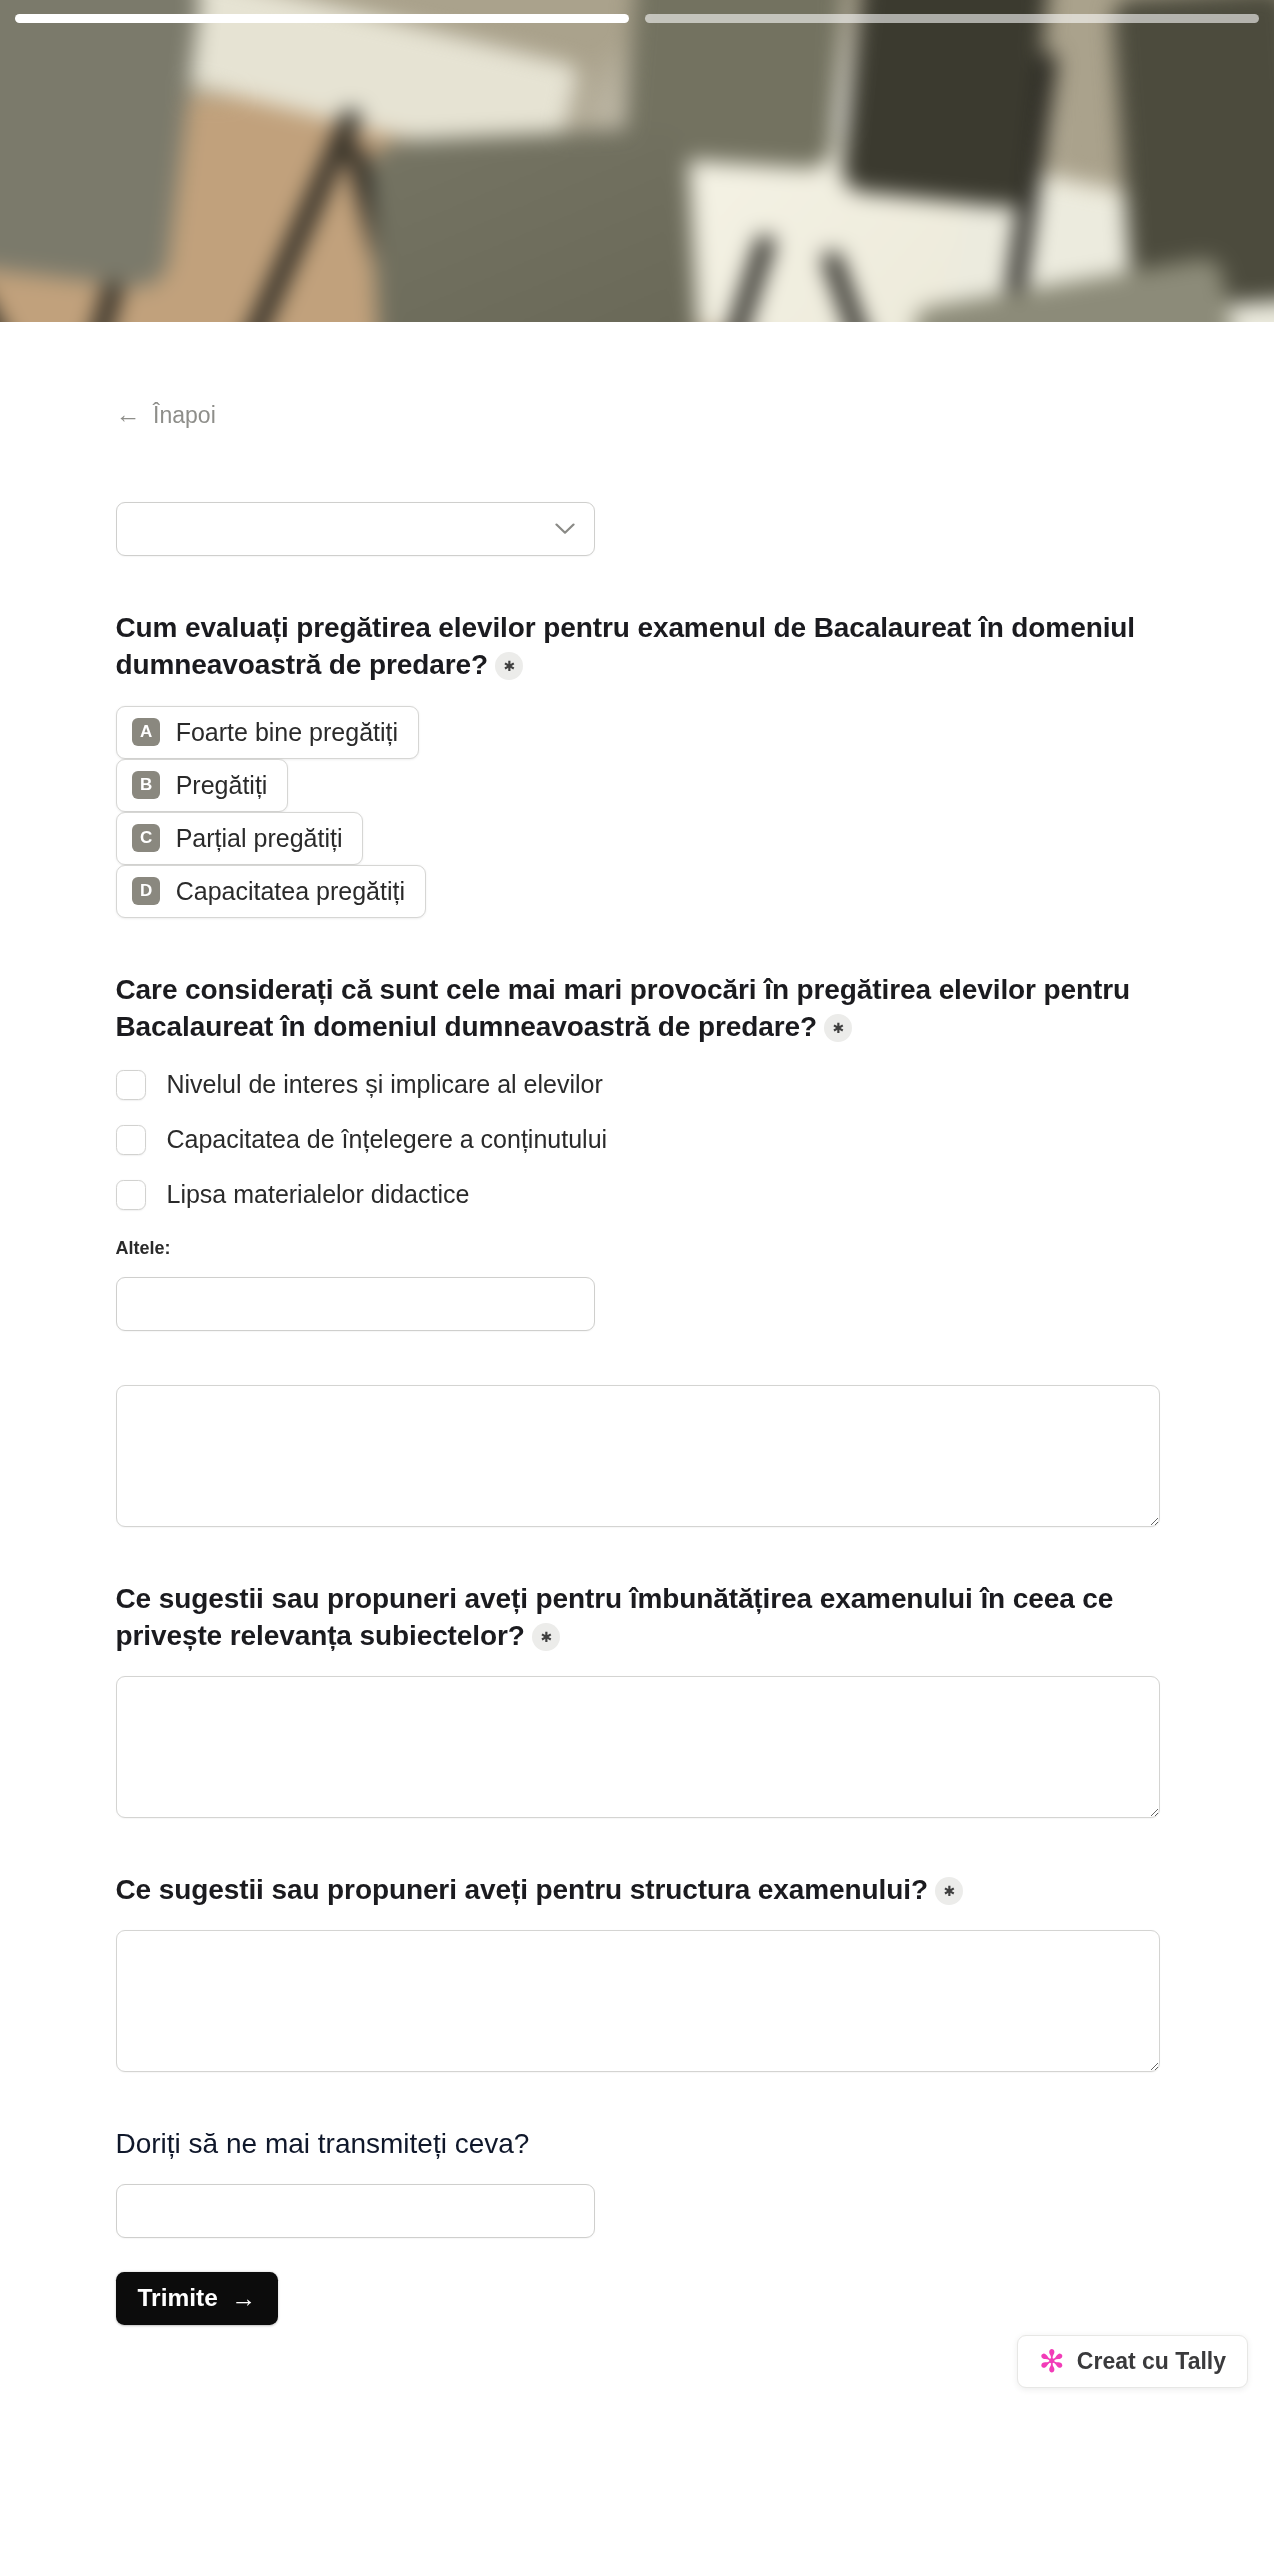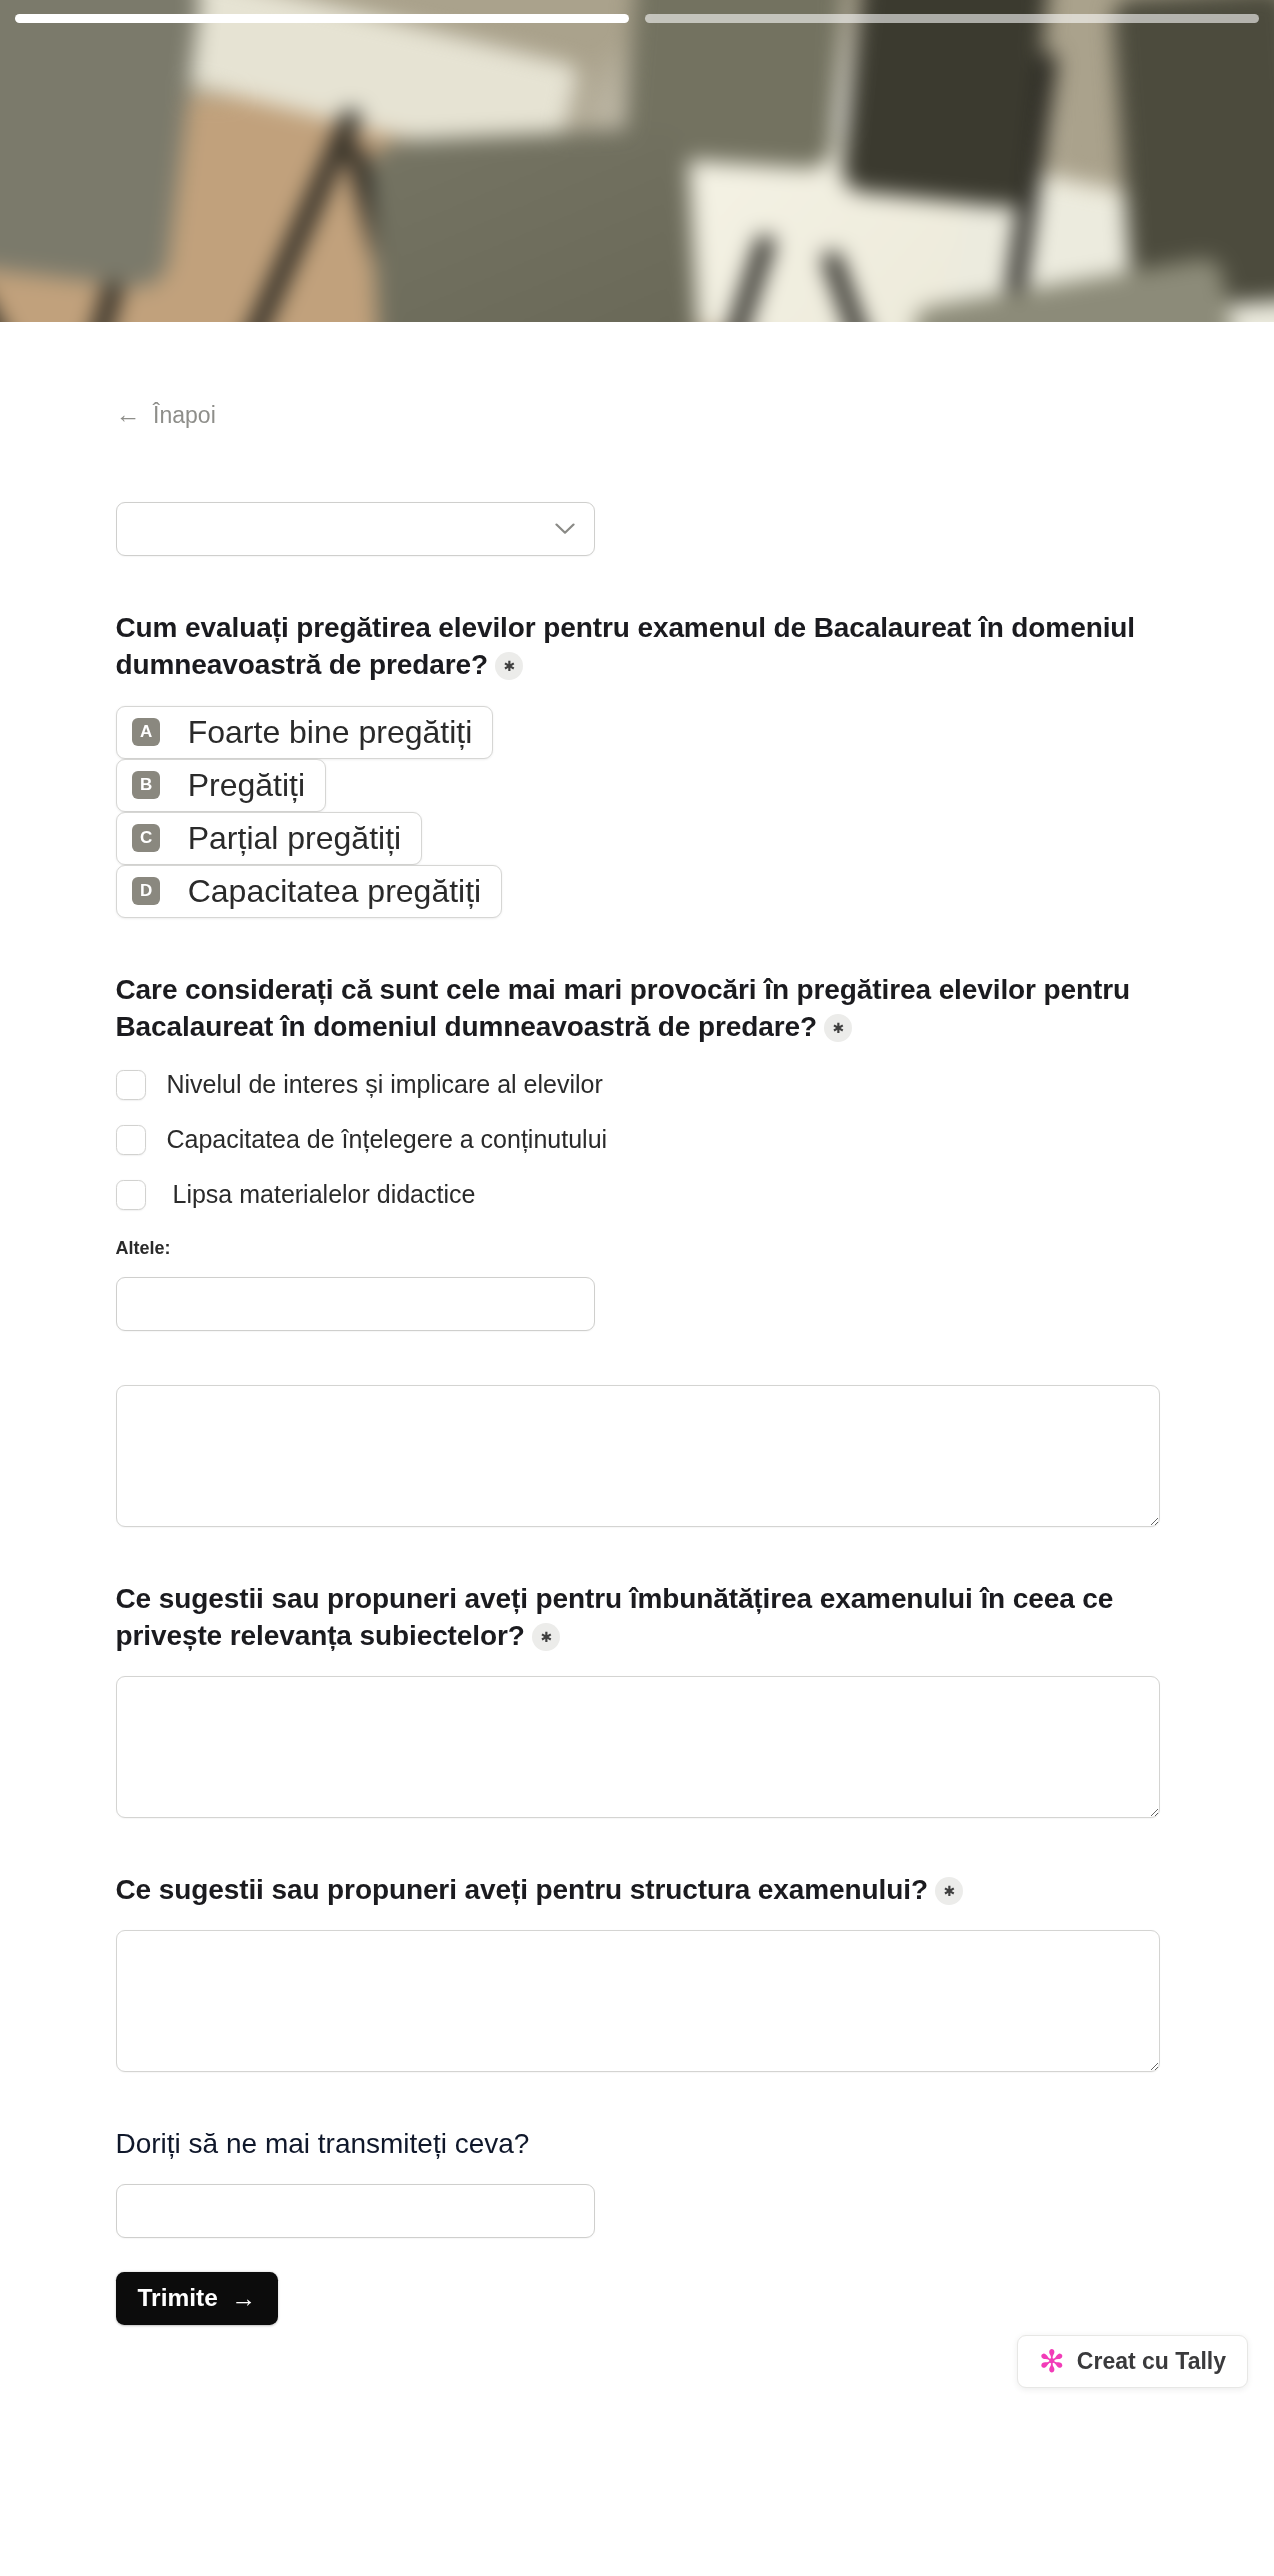--- a/index.html
+++ b/index.html
@@ -139,25 +139,25 @@
   .option-wrap { display: block; }
   .opt-key {
     width: 28px; height: 28px;
     border-radius: 6px;
     background: #8a887f;
     color: #fff;
     font-weight: 700;
     font-size: 17px;
     display: flex; align-items: center; justify-content: center;
   }
-  .opt-label { font-size: 32px; color: #2a2a2a; margin-left: 12px; }
+  .opt-label { font-size: 25px; color: #2a2a2a; }
 
   .checks { margin-top: 24px; }
   .check-row { display: flex; align-items: flex-start; margin-bottom: 25px; cursor: pointer; }
-  .check-row:last-child { margin-bottom: 4px; gap: 6px; }
+  .check-row:last-child { margin-bottom: 4px; }
   .check-box {
     width: 30px; height: 30px;
     background: #fff;
     border: 1.5px solid #d2d2d0;
     border-radius: 7.4px;
     box-shadow: 0 0.7px 1.5px rgba(0,0,0,.06);
     flex: 0 0 auto;
   }
   .check-label { font-size: 25px; color: #2a2a2a; margin-left: 21px; }
 

